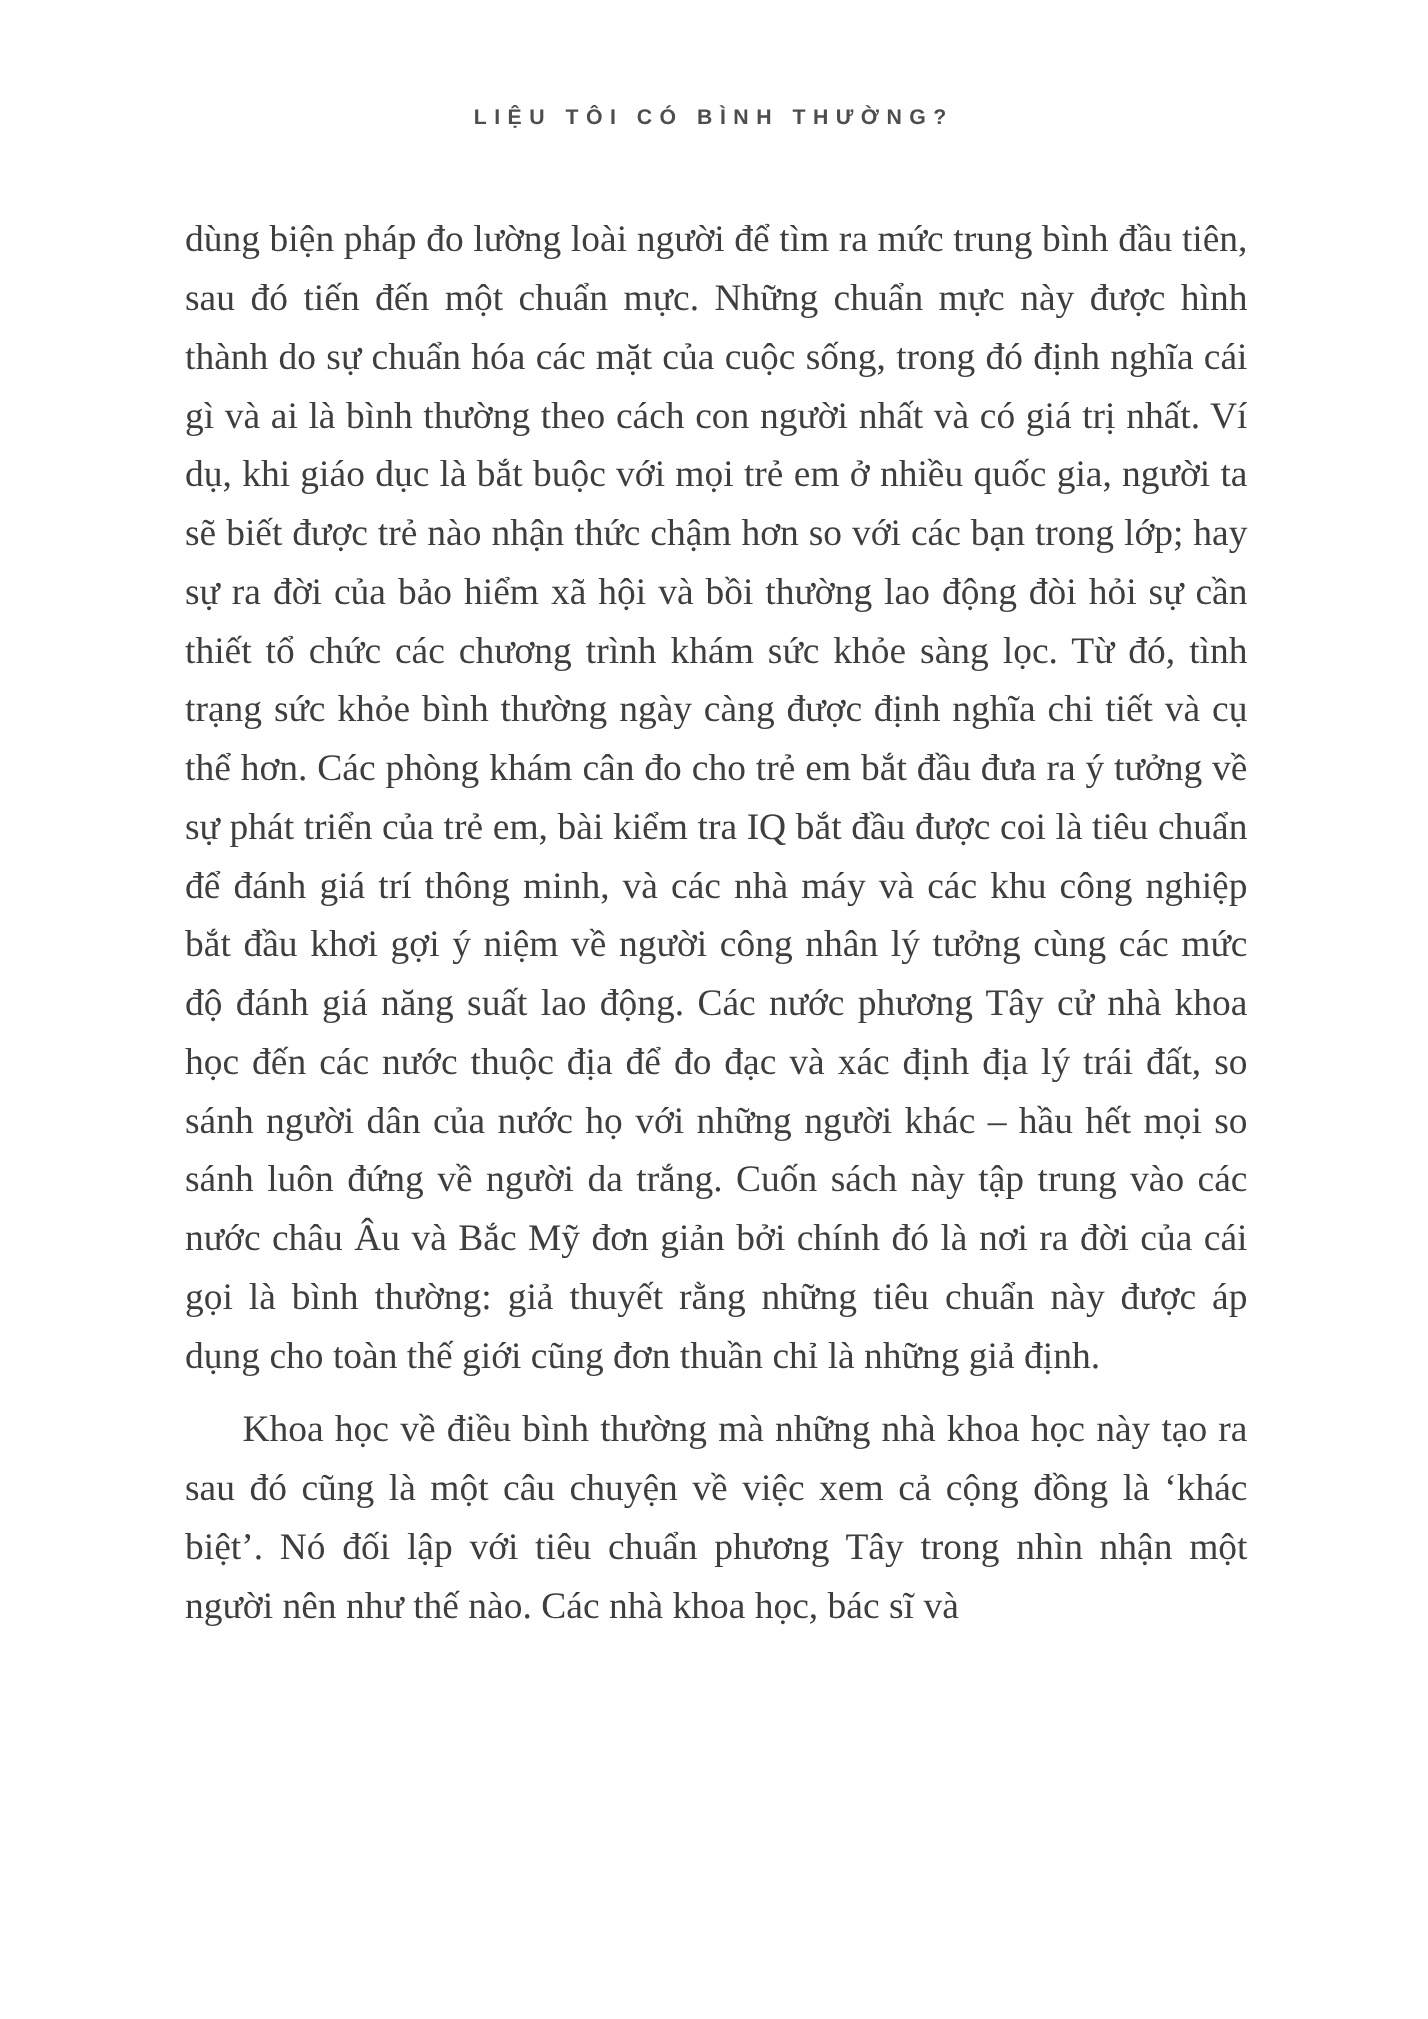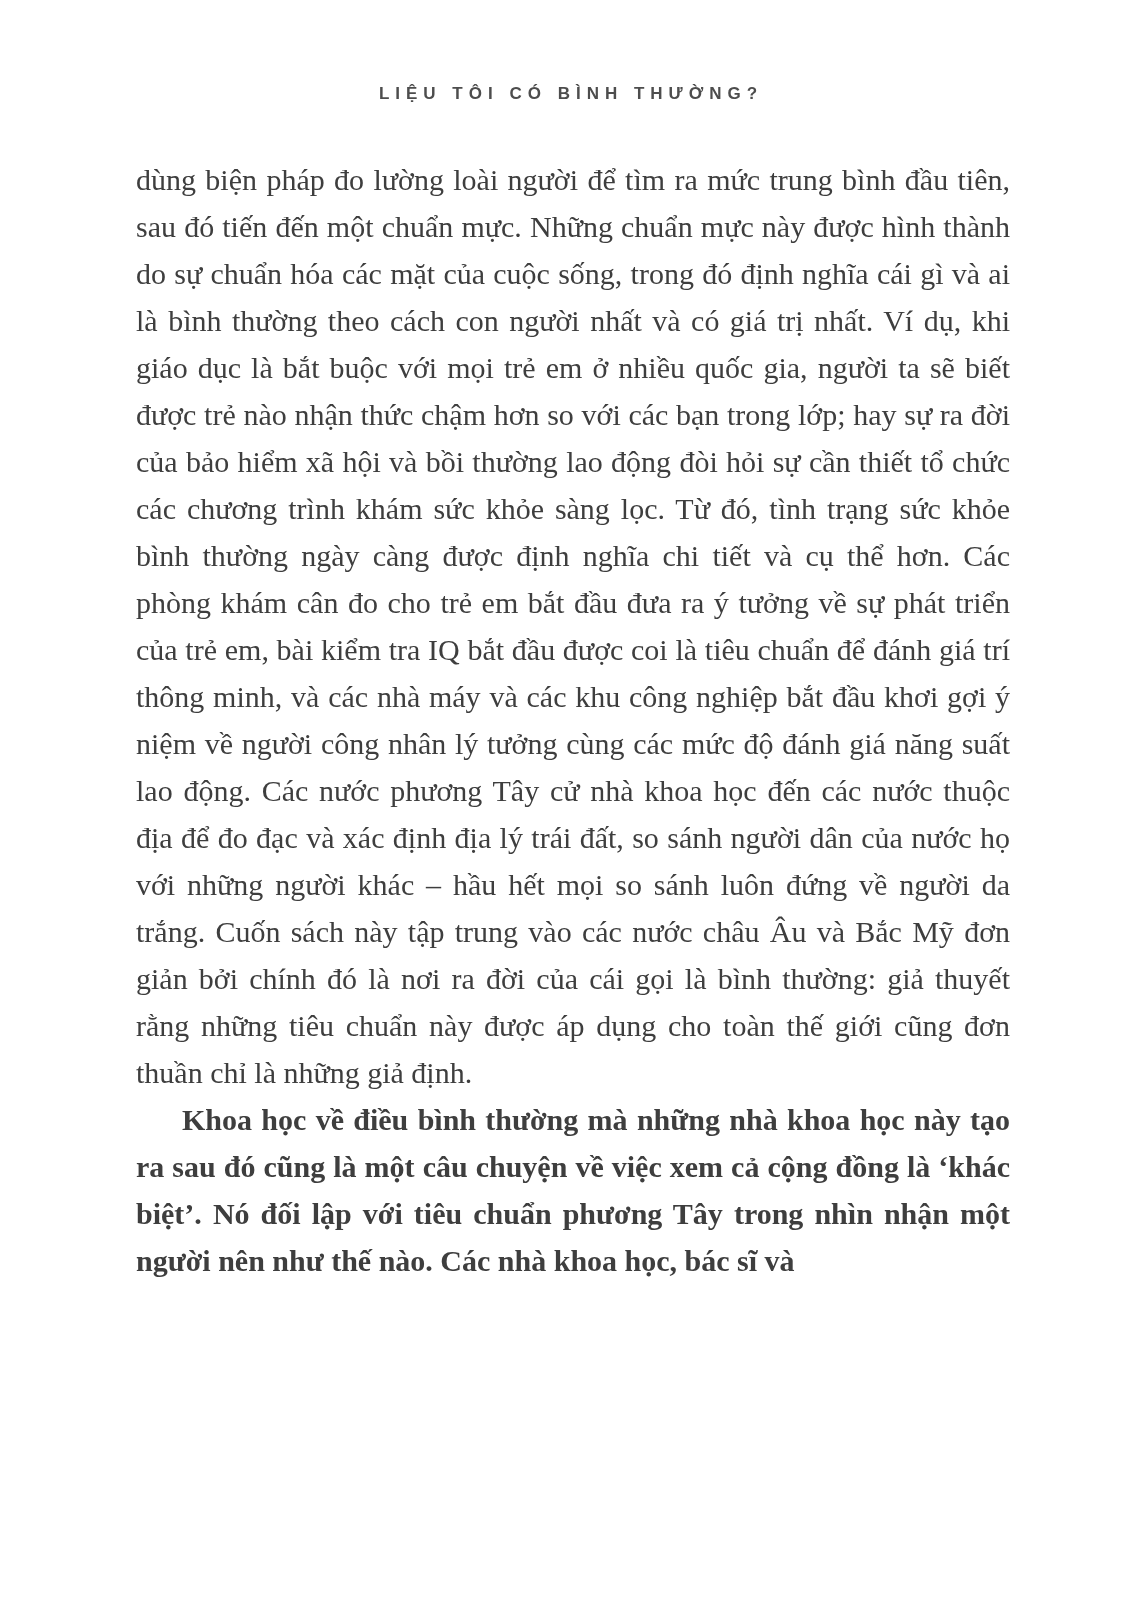--- a/index.html
+++ b/index.html
@@ -31,29 +31,28 @@
     position: absolute;
     top: 156px;
     left: 136px;
     width: 874px;
     color: #3e3e3e;
     font-size: 30px;
     line-height: 47px;
     text-align: justify;
   }
   .para {
-    margin: 0;
+    margin: 12px;
     padding: 0;
   }
   .para.first {
     text-indent: 0;
   }
   .para.indented {
     text-indent: 46px;
-    font-weight: bold;
   }
   .folio {
     position: absolute;
     left: 0;
     right: 0;
     top: 1492px;
     text-align: center;
     font-family: "Liberation Serif", serif;
     font-size: 25px;
     color: #333333;

